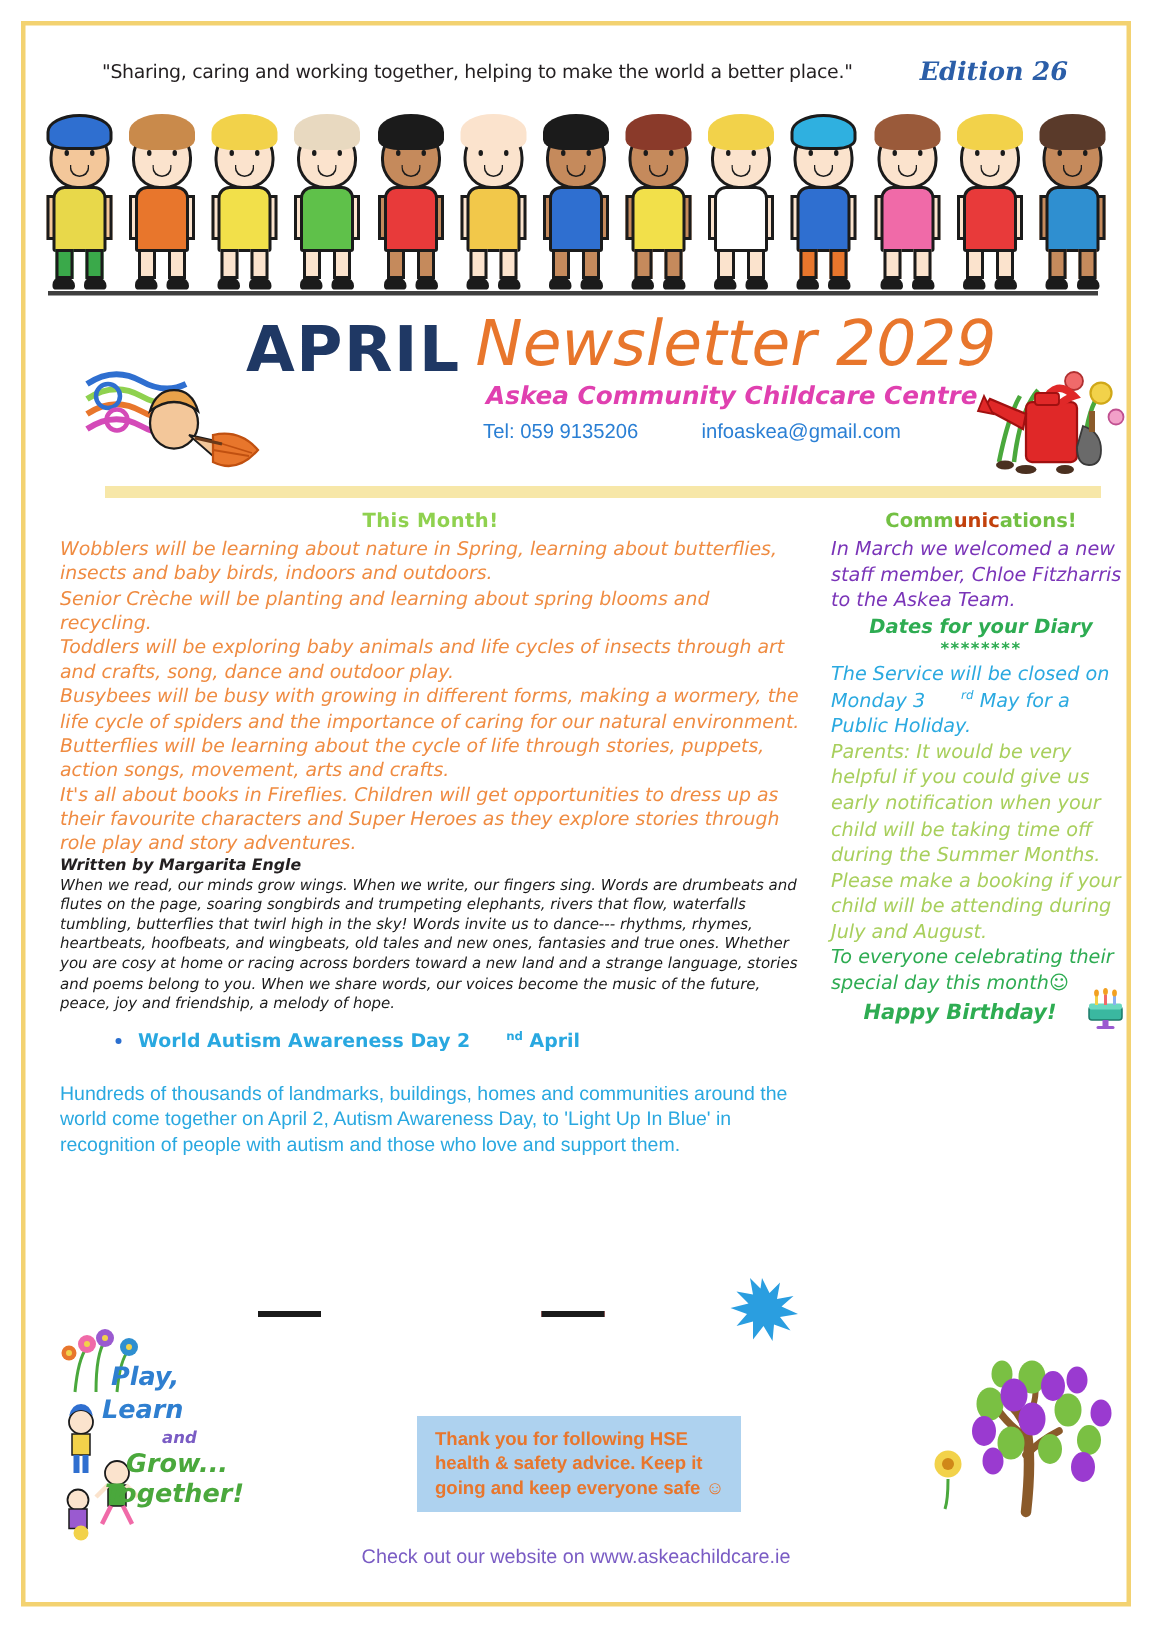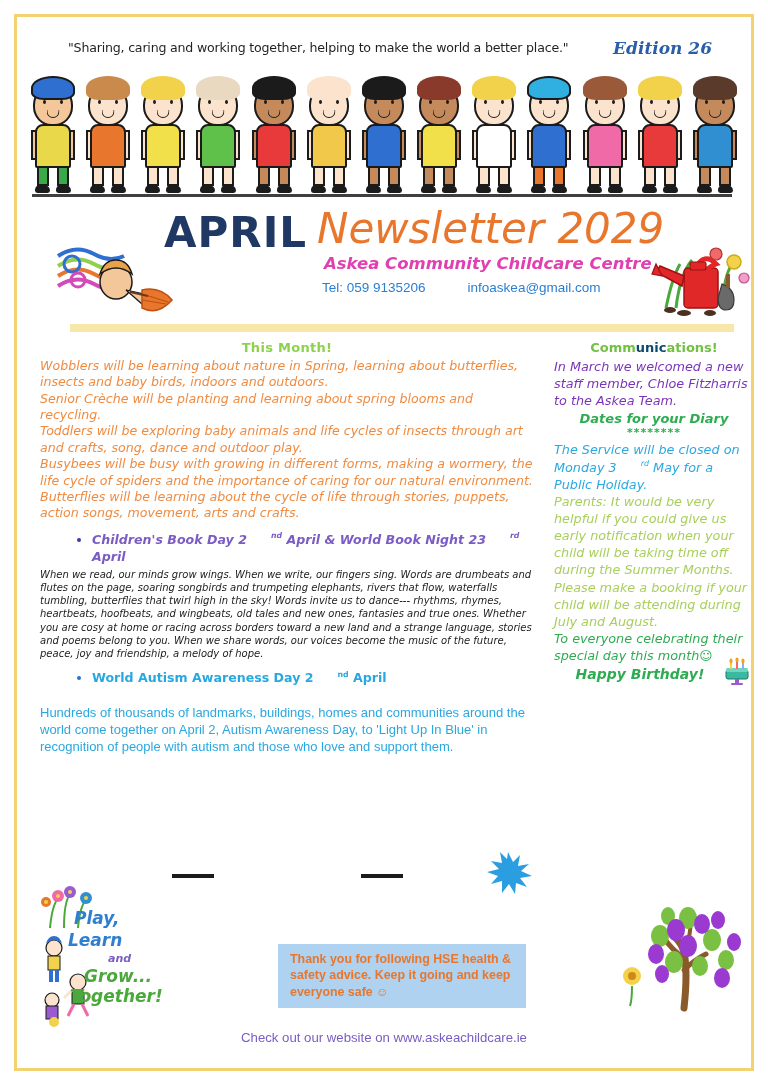--- a/index.html
+++ b/index.html
@@ -362,21 +362,21 @@
 
   
   .h-comm {
     text-align: center;
     font-family: "DejaVu Sans", sans-serif;
     font-size: 13px;
     font-weight: bold;
     margin: 0 0 3px 0;
   }
   .h-comm .g { color: #73c043; }
-  .h-comm .m { color: #0c4a6e; }
+  .h-comm .m { color: #c2410c; }
 
   .side-purple {
     font-family: "DejaVu Sans", sans-serif;
     font-style: italic;
     font-size: 12.8px;
     line-height: 1.34;
     color: #7a34b8;
     margin: 0;
   }
   .side-magenta {
@@ -495,21 +495,21 @@
     display: flex;
     align-items: flex-end;
     justify-content: space-between;
   }
   .fkid { position: relative; width: 42px; height: 138px; }
 
   .hse-box {
     position: absolute;
     left: 256px;
     top: 90px;
-    width: 248px;
+    width: 216px;
     padding: 7px 10px 8px 12px;
     background: #aed2ef;
     box-sizing: border-box;
   }
   .hse-text {
     font-family: "Liberation Sans", sans-serif;
     font-weight: bold;
     font-size: 12.4px;
     line-height: 1.32;
     color: #e8762c;
@@ -809,26 +809,25 @@
 
     <div class="col-main">
       <div class="h-green">This Month!</div>
 
       <div class="body-orange">
         <p>Wobblers will be learning about nature in Spring, learning about butterflies, insects and baby birds, indoors and outdoors.</p>
         <p>Senior Crèche will be planting and learning about spring blooms and recycling.</p>
         <p>Toddlers will be exploring baby animals and life cycles of insects through art and crafts, song, dance and outdoor play.</p>
         <p>Busybees will be busy with growing in different forms, making a wormery, the life cycle of spiders and the importance of caring for our natural environment.</p>
         <p>Butterflies will be learning about the cycle of life through stories, puppets, action songs, movement, arts and crafts.</p>
-      </div>
-
-      <ul class="bullets">
-        <li><span>Children's Book Day 2</span><sup>nd</sup><span> April &amp; World Book Night 23</span><sup>rd</sup><span> April</span></li>
-      </ul>
-
+        <p>It's all about books in Fireflies. Children will get opportunities to dress up as their favourite characters and Super Heroes as they explore stories through role play and story adventures.</p>
+      </div>
+
+
+      <div class="poem-author">Written by Margarita Engle</div>
       <p class="poem-body">When we read, our minds grow wings. When we write, our fingers sing. Words are drumbeats and flutes on the page, soaring songbirds and trumpeting elephants, rivers that flow, waterfalls tumbling, butterflies that twirl high in the sky! Words invite us to dance--- rhythms, rhymes, heartbeats, hoofbeats, and wingbeats, old tales and new ones, fantasies and true ones. Whether you are cosy at home or racing across borders toward a new land and a strange language, stories and poems belong to you. When we share words, our voices become the music of the future, peace, joy and friendship, a melody of hope.</p>
 
       <ul class="bullets teal">
         <li><span>World Autism Awareness Day 2</span><sup>nd</sup><span> April</span></li>
       </ul>
       <p class="autism-body">Hundreds of thousands of landmarks, buildings, homes and communities around the world come together on April 2, Autism Awareness Day, to 'Light Up In Blue' in recognition of people with autism and those who love and support them.</p>
     </div>
 
     <div class="col-side">
       <div class="h-comm"><span class="g">Comm</span><span class="m">unic</span><span class="g">ations!</span></div>

